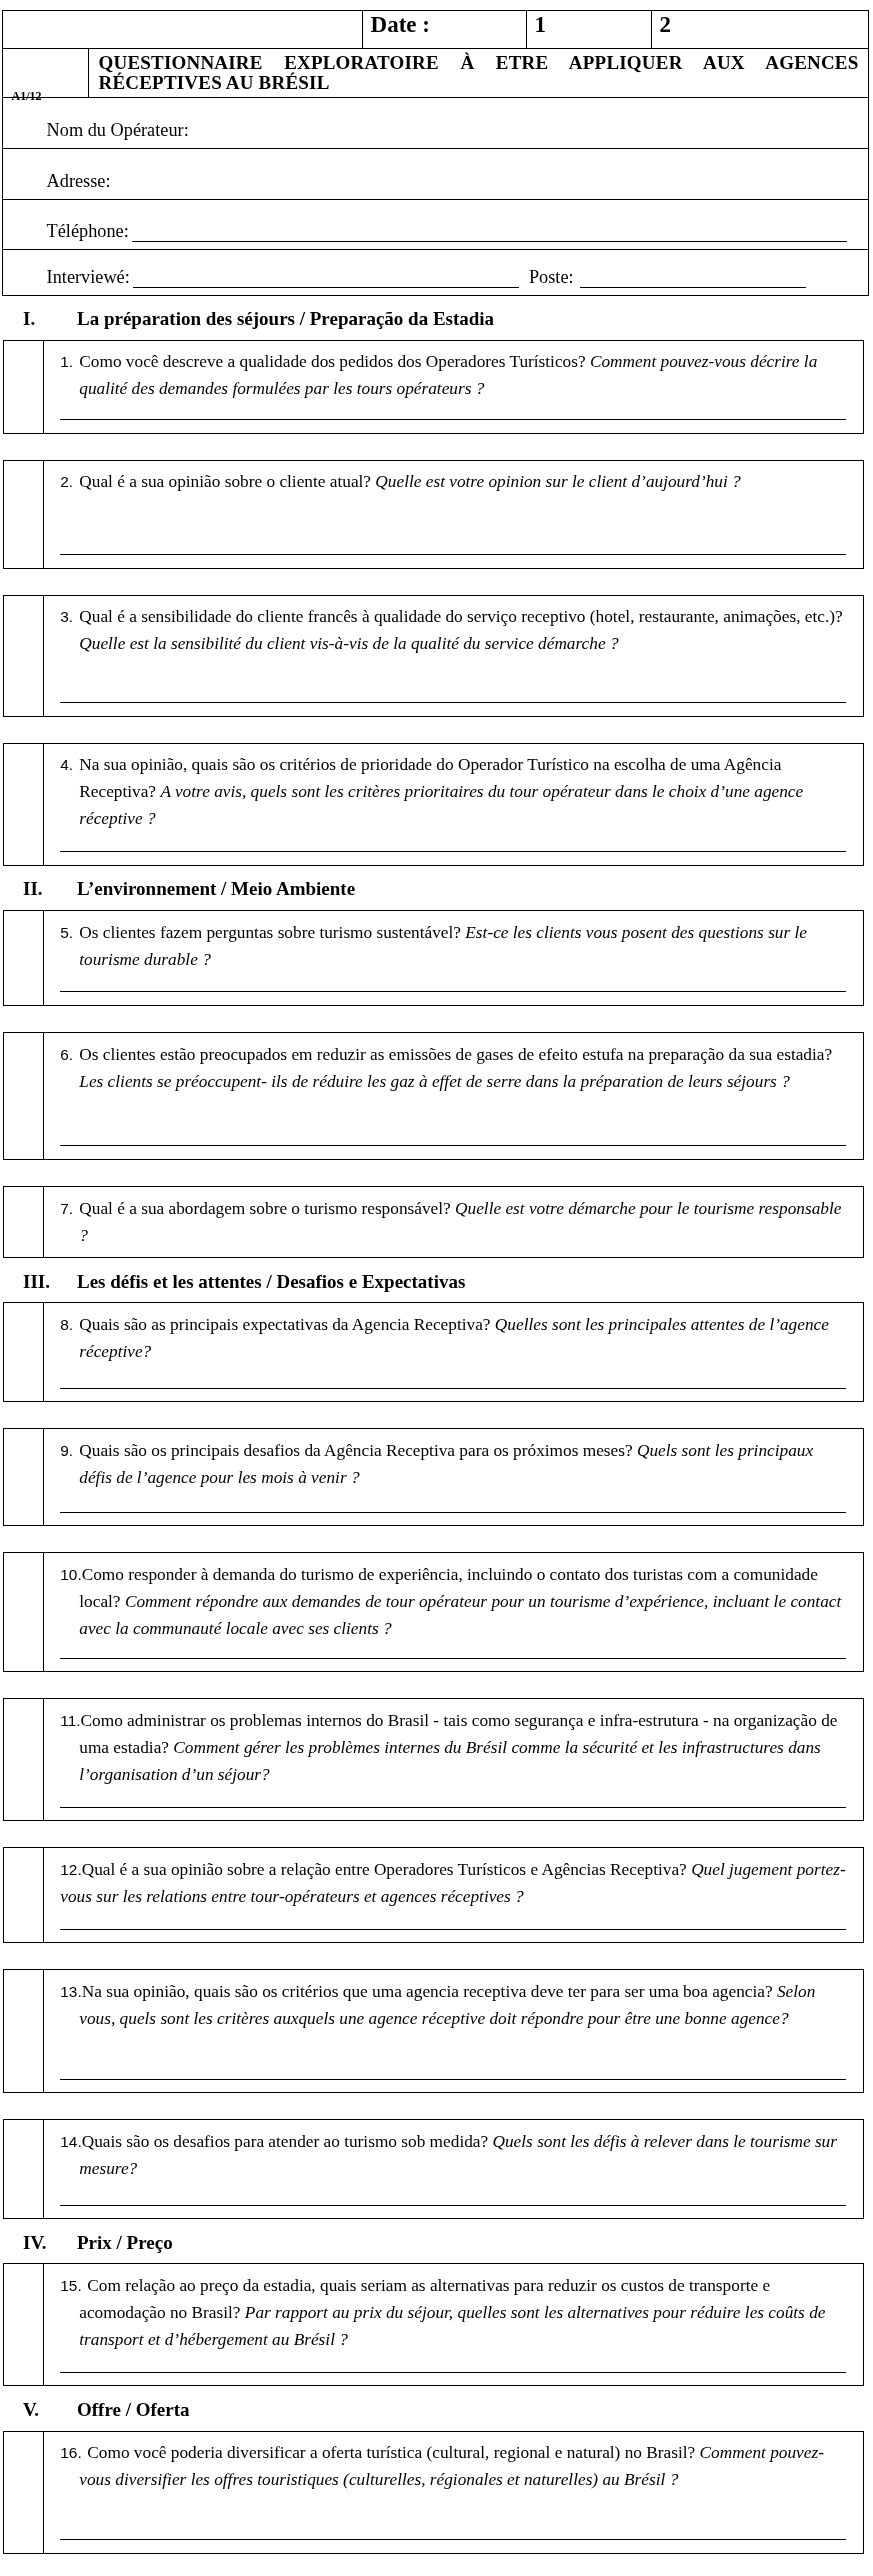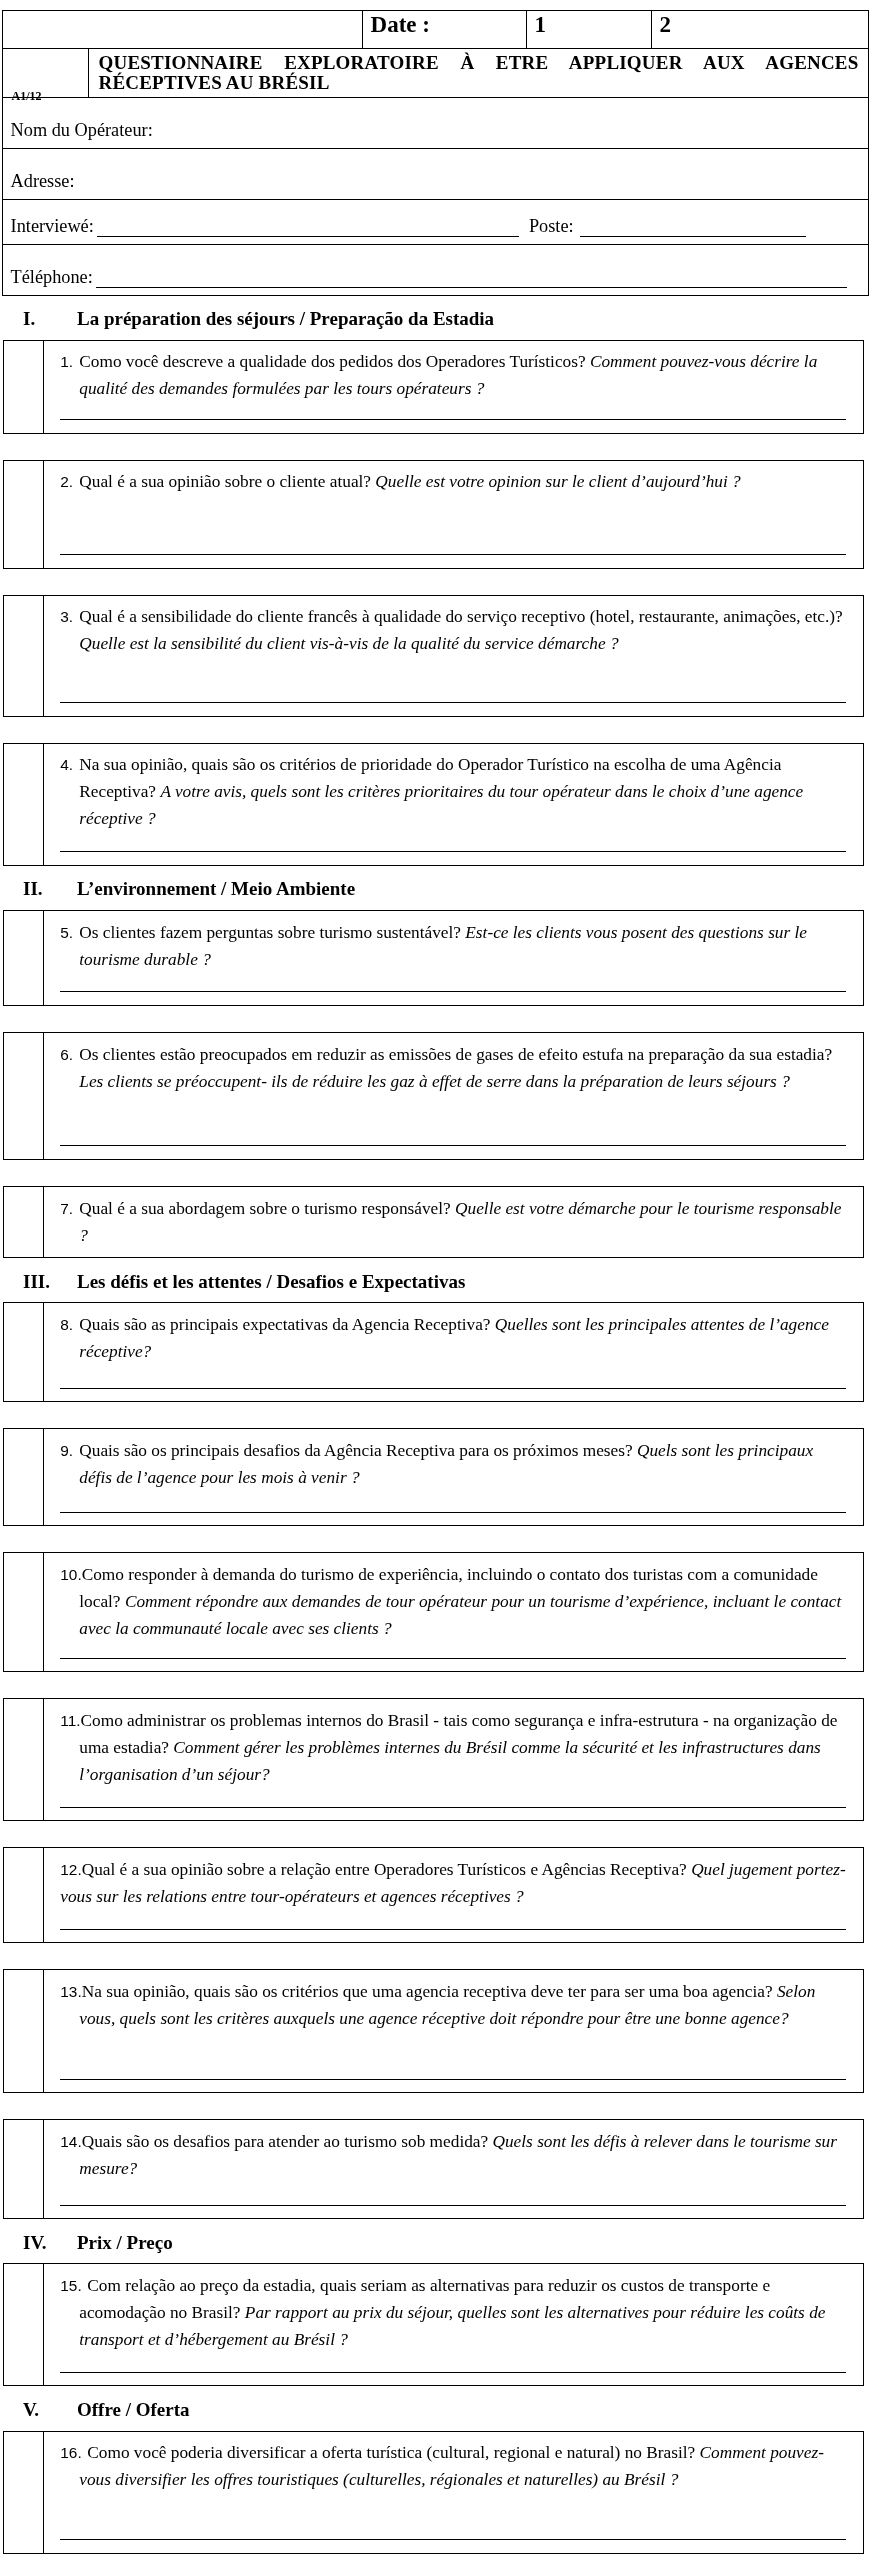--- a/index.html
+++ b/index.html
@@ -25,21 +25,21 @@
 
   .r-title{height:49px;}
   .r-title .c-code{width:85px; font-weight:bold; font-size:12px; padding-top:4.8px; padding-left:8.7px;margin-top:36px;}
   .r-title .c-title{flex:1; font-weight:bold; font-size:19px; line-height:20px;
                     padding:4.8px 9.6px 0 9.6px; text-align:justify; letter-spacing:0.2px;}
 
   .r-field{height:51px; display:flex; align-items:flex-end; font-size:18.3px;}
   .r-field .hcell{display:flex; align-items:flex-end; width:100%; padding-bottom:6.7px;}
   .r-phone{height:50px;}
   .r-inter{height:45px;}
-  .flabel{white-space:nowrap;}
+  .flabel{white-space:nowrap;margin-left:36px;}
   .fill-line{border-bottom:1.9px solid #000; height:21px; flex:1; margin-left:2.9px;}
   .fill-line.fixed{flex:none; width:226px; margin-right:54px;}
   .poste{margin-left:9.6px; margin-right:3.9px;}
   .r-phone .fill-line{margin-right:13.5px;}
 
   
   .sec{font-weight:bold; font-size:19px; line-height:23px; margin:11.6px 0 9.6px 0; padding-left:23px;}
   .sec-num{display:inline-block; width:54px;}
 
   
@@ -71,34 +71,34 @@
   <div class="hrow r-field">
     <div class="hcell">
       <span class="flabel">Nom du Opérateur:</span>
     </div>
   </div>
   <div class="hrow r-field">
     <div class="hcell">
       <span class="flabel">Adresse:</span>
     </div>
   </div>
+  <div class="hrow r-field r-phone">
+    <div class="hcell">
+      <span class="flabel">Téléphone:</span>
+      <span class="fill-line"></span>
+    </div>
+  </div>
   <div class="hrow r-field r-inter">
     <div class="hcell">
       <span class="flabel">Interviewé:</span>
       <span class="fill-line"></span>
       <span class="flabel poste">Poste:</span>
       <span class="fill-line fixed"></span>
     </div>
   </div>
-  <div class="hrow r-field r-phone">
-    <div class="hcell">
-      <span class="flabel">Téléphone:</span>
-      <span class="fill-line"></span>
-    </div>
-  </div>
 </div>
 
 <div class="sec">
   <span class="sec-num">I.</span><span class="sec-title">La préparation des séjours  / Preparação da Estadia</span>
 </div>
 
 <div class="qbox" style="height:94px">
   <div class="qside"></div>
   <div class="qmain">
     <p class="qtext"><span class="qnum">1.</span><span class="qpt">Como você descreve a qualidade dos pedidos dos Operadores Turísticos?</span> <span class="qfr">Comment pouvez-vous décrire la qualité des demandes formulées par les tours opérateurs ?</span></p>

